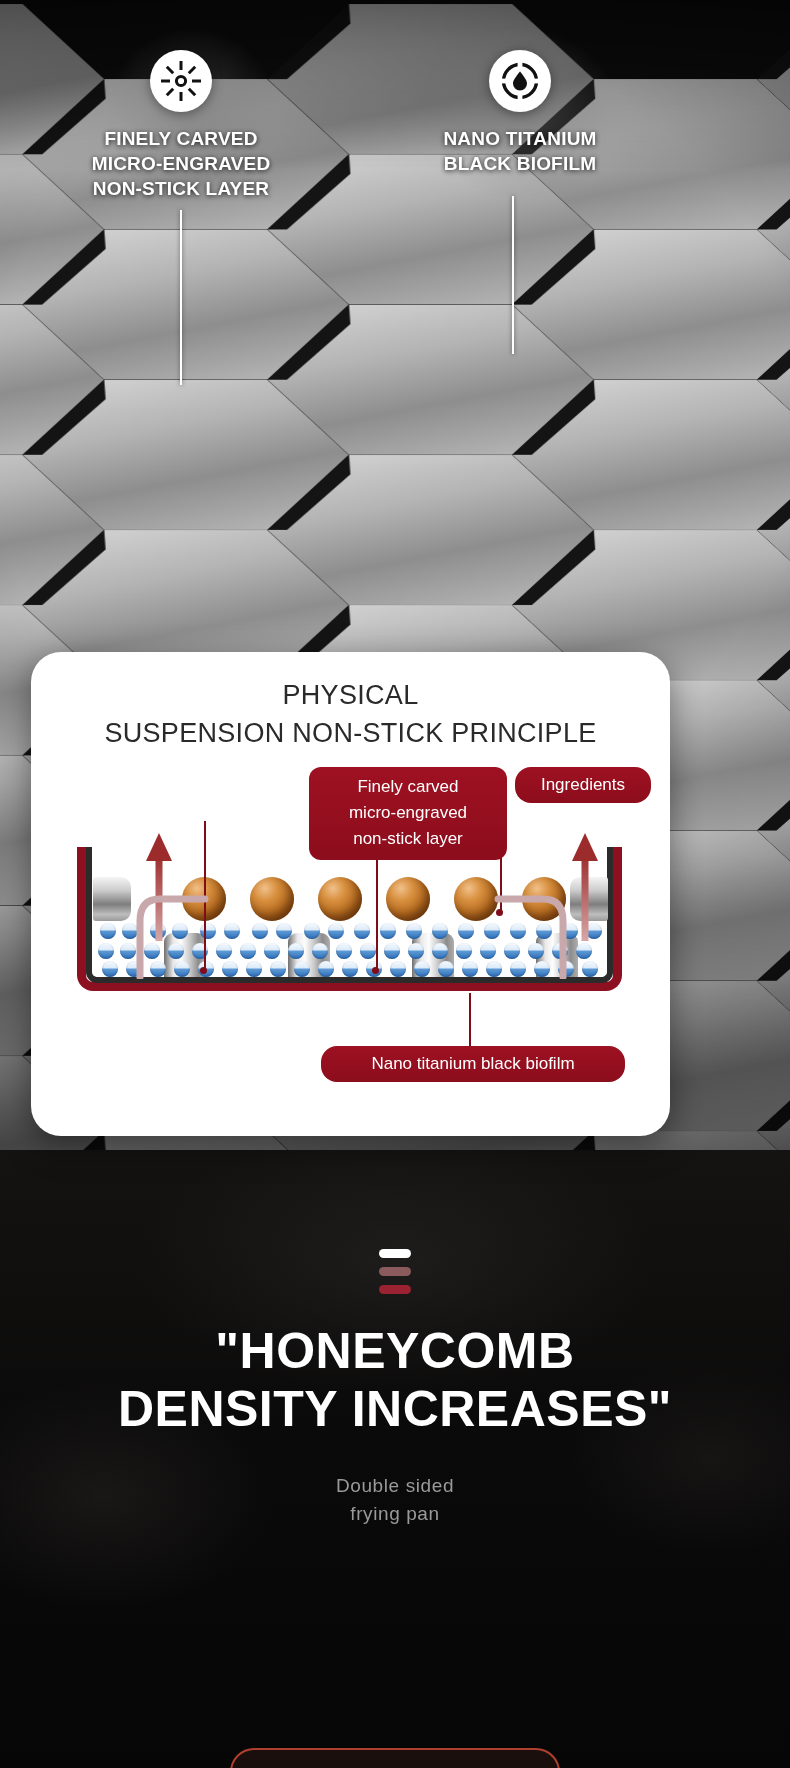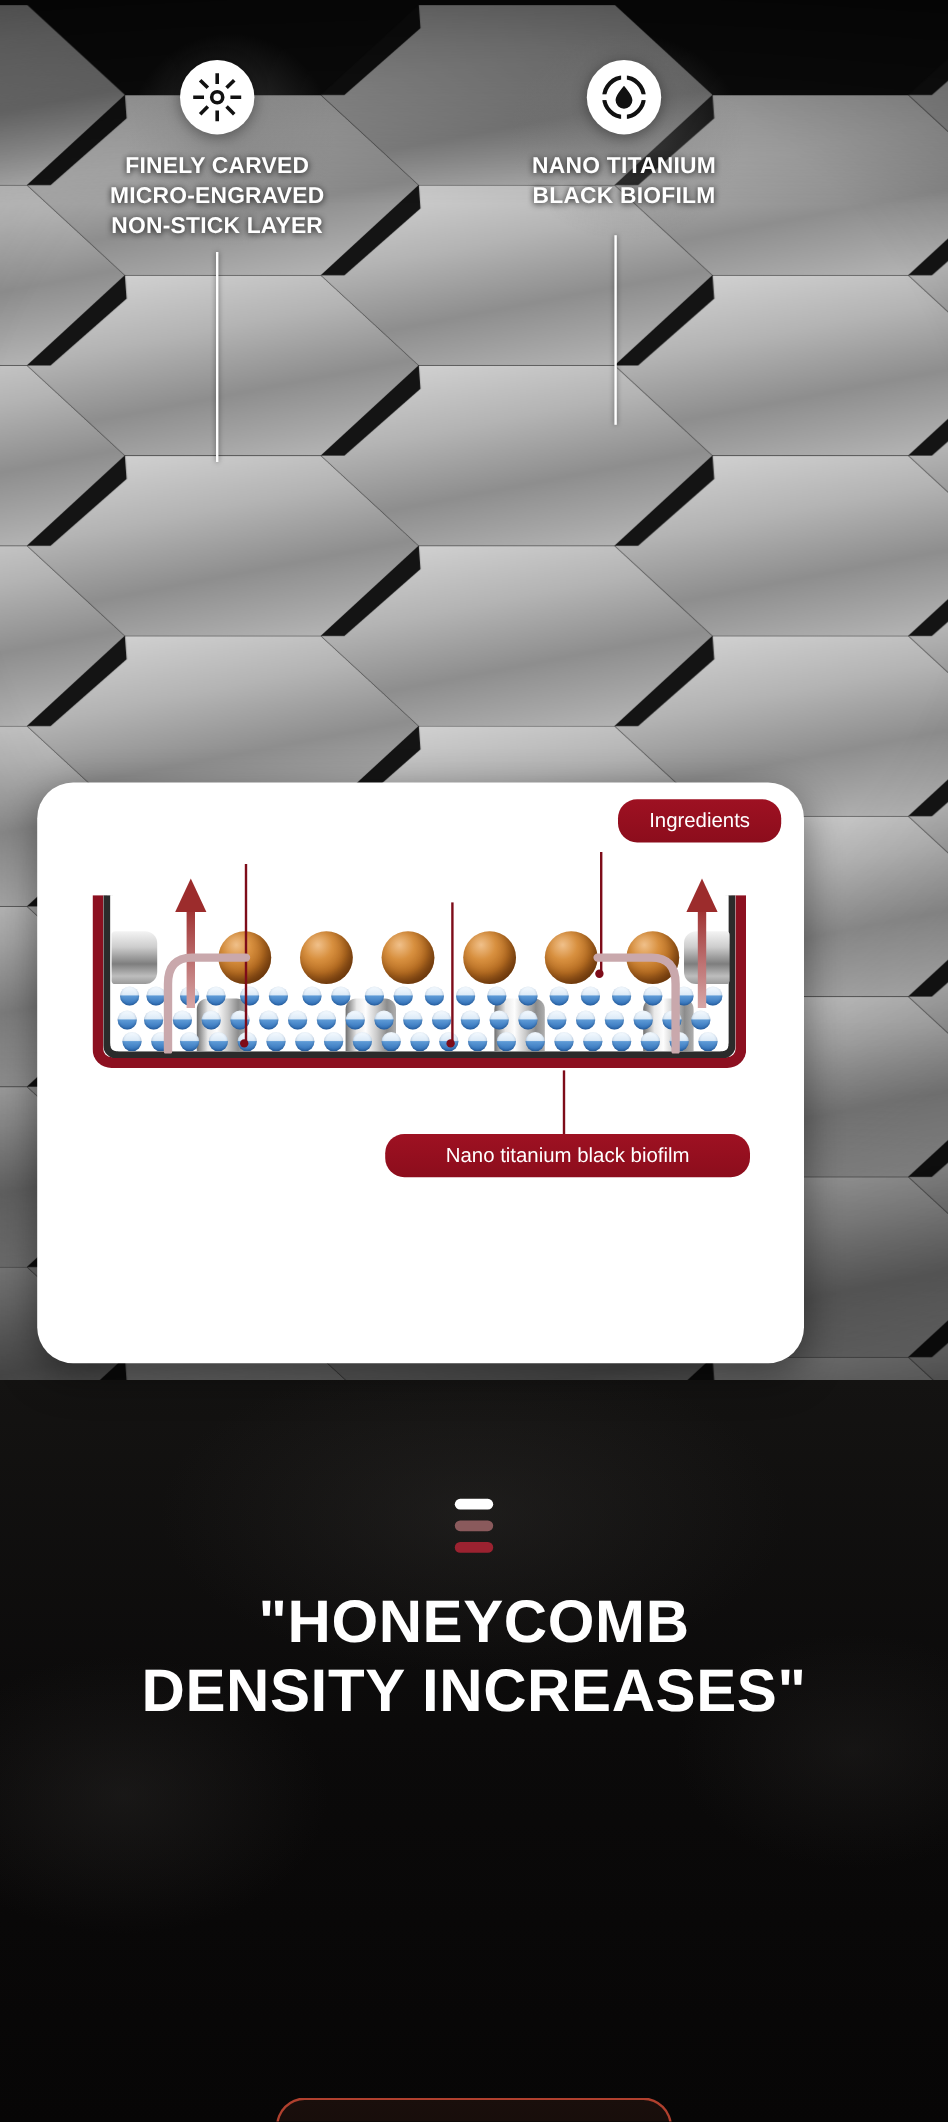--- a/index.html
+++ b/index.html
@@ -726,20 +726,24 @@
         <path d="M22 12.5 C26.8 18.4 29 21.6 29 24.6 a7 7 0 0 1-14 0 c0-3 2.2-6.2 7-12.1 z" fill="#111"></path>
       </svg>
     </div>
     <div class="ctitle">NANO TITANIUM
 BLACK BIOFILM</div>
   </div>
   <div class="leader" style="left:512px; top:196px; height:158px;"></div>
 </div>
 
 <div class="card">
+  <div class="card-title">
+    <div>PHYSICAL</div>
+    <div>SUSPENSION NON-STICK PRINCIPLE</div>
+  </div>
 
   <div class="diagram" id="diagram">
 
     <div class="lline" style="left:173px; top:68px;  height:150px;"></div>
     <div class="ldot" style="left:169px; top:214px;"></div>
 
     <div class="lline" style="left:345px; top:100px; height:118px;"></div>
     <div class="ldot" style="left:341px; top:214px;"></div>
 
     <div class="lline" style="left:469px; top:58px;  height:102px;"></div>
@@ -841,34 +845,41 @@
       <path d="M20 2 L33 30 L7 30 Z" fill="#9c2c2c"></path>
     </svg>
 
     <svg class="arrow" style="left:99px; top:136px;" width="80" height="90" viewBox="0 0 80 90">
       <path d="M75 10 L30 10 Q10 10 10 32 L10 88" fill="none" stroke="#c9a8ac" stroke-width="7" stroke-linecap="round"></path>
     </svg>
     <svg class="arrow" style="left:462px; top:136px;" width="80" height="90" viewBox="0 0 80 90">
       <path d="M5 10 L50 10 Q70 10 70 32 L70 88" fill="none" stroke="#c9a8ac" stroke-width="7" stroke-linecap="round"></path>
     </svg>
 
+    <div class="badge" style="left:278px; top:14px;  width:198px;">Finely carved
+micro-engraved
+non-stick layer</div>
     <div class="badge pill" style="left:484px; top:14px; width:136px;">Ingredients</div>
     <div class="badge pill" style="left:290px; top:293px; width:304px;">Nano titanium black biofilm</div>
   </div>
 </div>
 
 <div class="bottom">
   <div class="bottom-bg"></div>
 
   <div class="bar-stack">
     <div class="bar" style="background:#ffffff;"></div>
     <div class="bar" style="background:#8a5a5c;"></div>
     <div class="bar" style="background:#9b2230;"></div>
   </div>
 
   <div class="headline">
     <div>"HONEYCOMB</div>
     <div>DENSITY INCREASES"</div>
   </div>
 
+  <div class="subline">
+    <div>Double sided</div>
+    <div>frying pan</div>
+  </div>
 
   <div class="pan-preview"></div>
 </div>
 
 </body></html>

